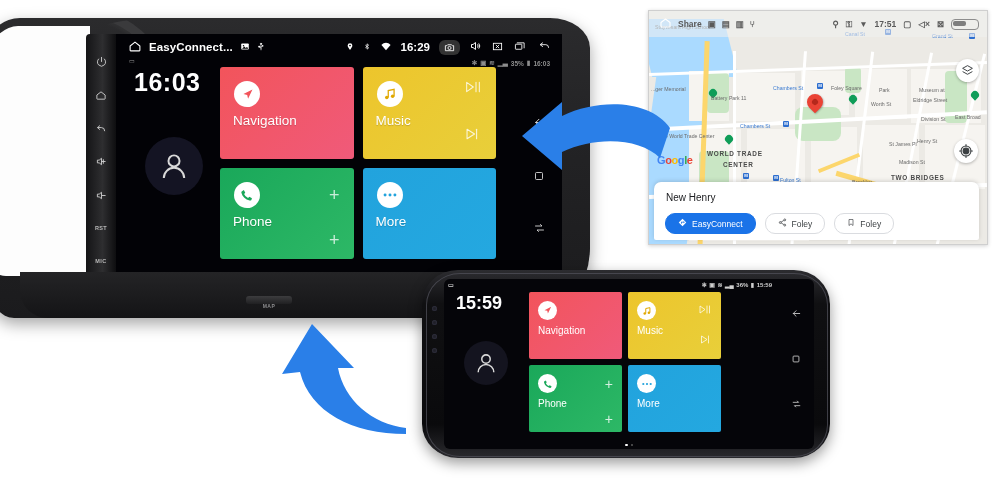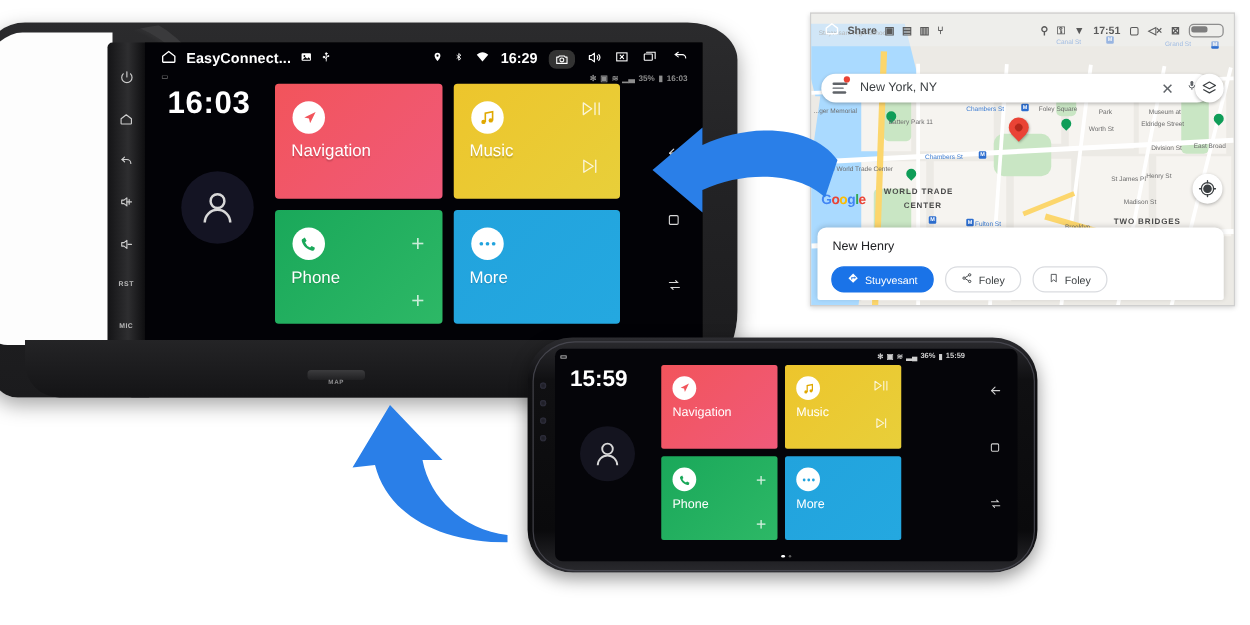--- a/index.html
+++ b/index.html
@@ -599,37 +599,20 @@
         <span>⚿</span>
         <span>▼</span>
         <span>17:51</span>
         <span>▢</span>
         <span>◁×</span>
         <span>⊠</span>
         <span class="ms-pill"></span>
       </div>
     </div>
 
-    <div class="searchbar">
-      <div class="sb-hamb">
-        <i></i>
-          <i></i>
-          <i></i>
-          <span class="sb-reddot"></span>
-      </div>
-      <div class="sb-text" title="Search here">New York, NY</div>
-      <div class="sb-x">✕</div>
-      <div class="sb-mic">
-        <svg width="9" height="13" viewBox="0 0 24 24" fill="#5f6368">
-            <rect x="9" y="2" width="6" height="11" rx="3"></rect>
-            <path d="M6 11a6 6 0 0 0 12 0" fill="none" stroke="#5f6368" stroke-width="2"></path>
-            <path d="M12 17v4" stroke="#5f6368" stroke-width="2"></path>
-          </svg>
-      </div>
-    </div>
 
     <div class="layers-btn">
       <svg width="13" height="13" viewBox="0 0 24 24" fill="none" stroke="#3c4043" stroke-width="1.8" stroke-linejoin="round">
         <path d="M12 3 3 8l9 5 9-5z"></path>
           <path d="M3 14l9 5 9-5"></path>
       </svg>
     </div>
 
     <div class="locate-btn">
       <svg width="14" height="14" viewBox="0 0 24 24" fill="none" stroke="#3c4043" stroke-width="1.8">
@@ -642,21 +625,21 @@
     <div class="info-card">
       <div class="ic-title">New Henry</div>
       <div class="ic-actions">
         <div class="chip primary">
           <span>
             <svg width="9" height="9" viewBox="0 0 24 24" fill="#fff">
                 <path d="M12 2 22 12 12 22 2 12z"></path>
                 <path d="M10 15v-3h5v2l3-3-3-3v2h-7v5z" fill="#1a73e8"></path>
               </svg>
           </span>
-          <span>Stuyvesant</span>
+          <span>EasyConnect</span>
         </div>
         <div class="chip">
           <span>
             <svg width="9" height="9" viewBox="0 0 24 24" fill="none" stroke="#3c4043" stroke-width="2">
                 <circle cx="18" cy="5" r="2.5"></circle>
                 <circle cx="6" cy="12" r="2.5"></circle>
                 <circle cx="18" cy="19" r="2.5"></circle>
                 <path d="M8.3 10.8 15.7 6.4M8.3 13.2l7.4 4.4"></path>
               </svg>
           </span>

